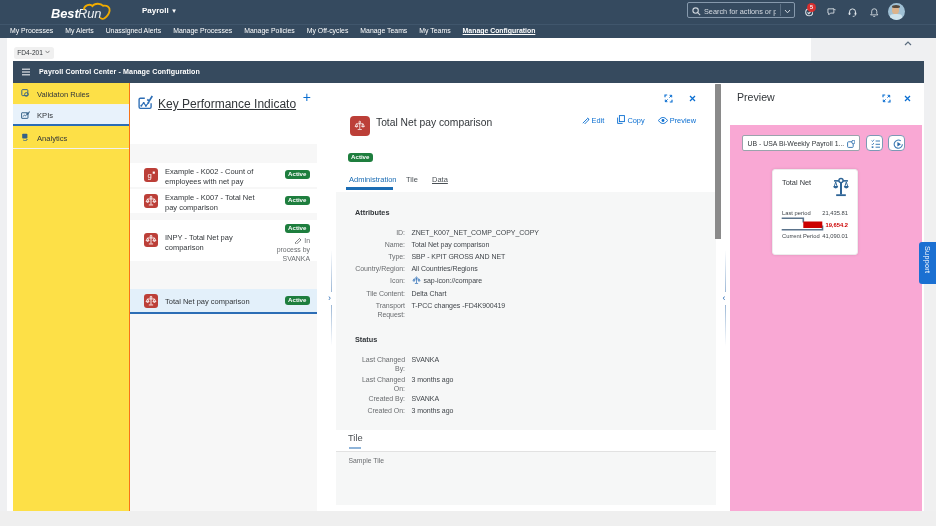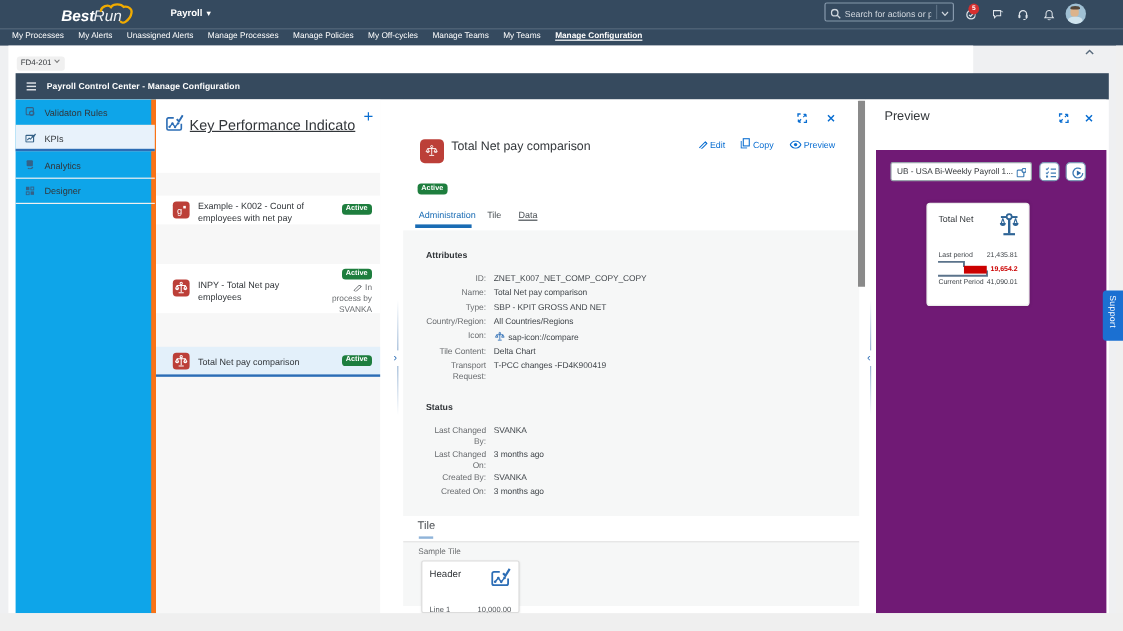--- a/index.html
+++ b/index.html
@@ -18,21 +18,21 @@
 
   #fd4 { left:6.5px; top:8.5px; width:40px; height:12px; background:#f0f0f0; border-radius:2.5px; font-size:6.6px; color:#32363a; line-height:12px; text-align:center; }
 
   #appbar { left:6px; top:23px; width:911px; height:22px; background:#364a5e; color:#fff; }
   #appbar .title { position:absolute; left:26px; top:7px; font-size:7.1px; font-weight:bold; letter-spacing:0.1px; }
 
   
   #cols { left:6px; top:45px; width:911px; height:428px; background:#fff; }
 
   
-  #side { left:0; top:0; width:117px; height:428px; background:#0ea5e9; border-right:4px solid #f97316; }
+  #side { left:0; top:0; width:117px; height:428px; background:#fde047; border-right:1px solid #f97316; }
   .srow { position:absolute; left:0; width:116px; height:21.5px; font-size:7.6px; color:#32363a; border-bottom:1px solid #f0f0f0; }
   .srow .txt { position:absolute; left:24px; top:6.5px; }
   .srow svg { position:absolute; left:7.5px; top:6px; }
   .srow.sel { background:#e8f2fb; border-bottom:2px solid #2c6db5; }
 
   
   #listp { left:117px; top:0; width:187px; height:428px; background:#f7f7f7; }
   #listhead { position:absolute; left:0; top:0; width:187px; height:61px; background:#fff; }
   #kpititle { position:absolute; left:28px; top:14px; font-size:12px; color:#32363a; white-space:nowrap; width:145px; overflow:hidden;text-decoration:underline; }
   #plus { position:absolute; right:6px; top:6px; color:#0a6ed1; font-size:14px; font-weight:400; }
@@ -61,21 +61,21 @@
   #graysec { position:absolute; left:0; top:109px; width:380px; height:238px; background:#f6f7f7; }
   .sech { font-weight:bold; font-size:7.3px; color:#32363a; position:absolute; left:19px; }
   .frow { position:absolute; left:0; font-size:7px; width:380px; letter-spacing:-0.05px; }
   .frow .l { position:absolute; left:0; width:69px; text-align:right; color:#6a6d70; line-height:9px; }
   .frow .v { position:absolute; left:75.5px; color:#41464b; white-space:nowrap; line-height:9px; }
   #tilesec { position:absolute; left:0; top:347px; width:380px; height:81px; background:#fff; }
 
   
   #prev { left:717px; top:0; width:192px; height:428px; background:#fff; }
   #prevtitle { position:absolute; left:7px; top:8px; font-size:10.6px; color:#32363a; }
-  #prevbody { position:absolute; left:0; top:42px; width:192px; height:386px; background:#701a75; }
+  #prevbody { position:absolute; left:0; top:42px; width:192px; height:386px; background:#f9a8d4; }
 
   
   #support { left:919px; top:242px; width:17px; height:42px; background:#1b70d2; border-radius:3px 0 0 3px; }
   #support span { position:absolute; left:4px; top:4px; color:#fff; font-size:7.2px; writing-mode:vertical-rl; letter-spacing:0.3px; }
 
   #rscroll { left:929.5px; top:38px; width:6.5px; height:488px; background:#f0f0f0; }
   #botstrip { left:0; top:511px; width:936px; height:15px; background:#efefef; }
 </style>
 </head>
 <body>
@@ -166,29 +166,20 @@
         <span class="txt">Analytics</span>
       </div>
       <div class="srow sel" style="top:21.5px;">
         <svg width="9" height="8" viewBox="0 0 11 10">
             <rect x="0.6" y="2.2" width="8" height="7" rx="0.5" fill="none" stroke="#346187" stroke-width="1.2"></rect>
             <path d="M2 7.2 l2-2 1.5 1 2.5-3" fill="none" stroke="#346187" stroke-width="1.1"></path>
             <path d="M6.8 2.8 l1.4 1.4 L10.6 0.6" fill="none" stroke="#346187" stroke-width="1.3"></path>
           </svg>
         <span class="txt">KPIs</span>
       </div>
-      <div class="srow" style="top:65.5px;">
-        <svg width="8" height="8" viewBox="0 0 10 10">
-            <rect x="0.8" y="0.8" width="3.6" height="3.6" fill="#346187"></rect>
-            <rect x="5.9" y="1.1" width="3" height="3" fill="none" stroke="#346187" stroke-width="1"></rect>
-            <rect x="1.1" y="6.1" width="3" height="3" fill="none" stroke="#346187" stroke-width="1"></rect>
-            <rect x="5.6" y="5.6" width="3.6" height="3.6" fill="#346187"></rect>
-          </svg>
-        <span class="txt">Designer</span>
-      </div>
     </div>
 
     <div id="listp" class="abs">
       <div id="listhead">
         <svg class="abs" style="left:8px; top:12px;" width="15" height="15" viewBox="0 0 15 15">
             <path d="M6.8 3.2 H2.4 a1.3 1.3 0 0 0 -1.3 1.3 V12 a1.3 1.3 0 0 0 1.3 1.3 h9.4 a1.3 1.3 0 0 0 1.3 -1.3 V8.2" fill="none" stroke="#2c6db5" stroke-width="1.35"></path>
             <path d="M3.3 10.7 L5.7 7.9 L7.9 10.8 L10.4 7.8" fill="none" stroke="#2c6db5" stroke-width="1.1"></path>
             <circle cx="3.3" cy="10.7" r="1" fill="#2c6db5"></circle>
             <circle cx="5.7" cy="7.9" r="1" fill="#2c6db5"></circle>
             <circle cx="7.9" cy="10.8" r="1" fill="#2c6db5"></circle>
@@ -200,36 +191,52 @@
       </div>
 
       <div class="li" style="top:80px; height:24px;">
         <div class="ic">
             <svg style="position:absolute; left:1px; top:1px;" width="12" height="12" viewBox="0 0 14 14">
               <text x="3" y="10.5" font-size="9" fill="#fff" font-family="Liberation Sans">g</text>
               <rect x="9" y="3" width="2.5" height="2.5" fill="#fff"></rect>
             </svg>
           </div>
         <div class="t" style="width:96px;">Example - K002 - Count of employees with net pay</div>
+        <span class="badge bd">Active</span>
+      </div>
+      <div class="li" style="top:106px; height:24px;">
+        <div class="ic">
+            <svg style="position:absolute; left:1px; top:1px;" width="12" height="12" viewBox="0 0 14 14">
+              <g stroke="#fff" fill="none" stroke-width="1">
+                <circle cx="7" cy="2.6" r="1.1"></circle>
+                <path d="M7 3.7 V11"></path>
+                <path d="M3 4.6 H11"></path>
+                <path d="M3 4.6 l-1.6 3.2 M3 4.6 l1.6 3.2 M1.4 7.8 h3.2 M1.6 7.8 a1.7 1.7 0 0 0 2.9 0"></path>
+                <path d="M11 4.6 l-1.6 3.2 M11 4.6 l1.6 3.2 M9.4 7.8 h3.2 M9.5 7.8 a1.7 1.7 0 0 0 2.9 0"></path>
+                <path d="M4.5 11.6 h5"></path>
+              </g>
+            </svg>
+          </div>
+        <div class="t" style="width:98px;">Example - K007 - Total Net pay comparison</div>
         <span class="badge bd">Active</span>
       </div>
       <div class="li" style="top:137px; height:41px;">
         <div class="ic" style="top:13px;">
             <svg style="position:absolute; left:1px; top:1px;" width="12" height="12" viewBox="0 0 14 14">
               <g stroke="#fff" fill="none" stroke-width="1">
                 <circle cx="7" cy="2.6" r="1.1"></circle>
                 <path d="M7 3.7 V11"></path>
                 <path d="M3 4.6 H11"></path>
                 <path d="M3 4.6 l-1.6 3.2 M3 4.6 l1.6 3.2 M1.4 7.8 h3.2 M1.6 7.8 a1.7 1.7 0 0 0 2.9 0"></path>
                 <path d="M11 4.6 l-1.6 3.2 M11 4.6 l1.6 3.2 M9.4 7.8 h3.2 M9.5 7.8 a1.7 1.7 0 0 0 2.9 0"></path>
                 <path d="M4.5 11.6 h5"></path>
               </g>
             </svg>
           </div>
-        <div class="t" style="top:12.5px; width:80px;">INPY - Total Net pay employees</div>
+        <div class="t" style="top:12.5px; width:80px;">INPY - Total Net pay comparison</div>
         <span class="badge bd" style="top:4px;">Active</span>
         <div style="position:absolute; right:7px; top:15.5px; width:60px; text-align:right; font-size:6.9px; color:#6a6d70; line-height:9px;"><svg width="8" height="7" viewBox="0 0 8 7" style="vertical-align:-1px;">
               <path d="M1 6 L5.5 1.5 L7 3 L2.5 7 z M5.5 1.5 l1.5 1.5" fill="none" stroke="#6a6d70" stroke-width="0.8"></path>
             </svg> In<br>process by<br>SVANKA</div>
       </div>
       <div class="li sel2" style="top:206px; height:24.5px;">
         <div class="ic">
             <svg style="position:absolute; left:1px; top:1px;" width="12" height="12" viewBox="0 0 14 14">
               <g stroke="#fff" fill="none" stroke-width="1">
                 <circle cx="7" cy="2.6" r="1.1"></circle>
@@ -349,34 +356,20 @@
             <span class="v">3 months ago</span>
           </div>
       </div>
 
       <div id="tilesec">
         <div style="position:absolute; left:0; top:22px; width:380px; height:53px; background:#f6f7f7;"></div>
         <div style="position:absolute; left:12px; top:3px; font-size:9.3px; color:#4a4e52;">Tile</div>
         <div style="position:absolute; left:12.5px; top:17px; width:12px; height:2px; background:#8fb4d9;"></div>
         <div style="position:absolute; left:0; top:20.5px; width:380px; height:1px; background:#e2e2e2;"></div>
         <div style="position:absolute; left:12.5px; top:27px; font-size:6.8px; color:#6a6d70;">Sample Tile</div>
-        <div style="position:absolute; left:15px; top:37px; width:82px; height:44px; background:#fff; border:1px solid #dcdcdc; border-radius:2px; box-shadow:0 1px 2px rgba(0,0,0,0.08);">
-          <div style="position:absolute; left:6px; top:5.5px; font-size:8px; color:#32363a;">Header</div>
-          <svg style="position:absolute; left:57px; top:4.5px;" width="16.5" height="16.5" viewBox="0 0 15 15">
-              <path d="M6.8 3.2 H2.4 a1.3 1.3 0 0 0 -1.3 1.3 V12 a1.3 1.3 0 0 0 1.3 1.3 h9.4 a1.3 1.3 0 0 0 1.3 -1.3 V8.2" fill="none" stroke="#2c6db5" stroke-width="1.35"></path>
-              <path d="M3.3 10.7 L5.7 7.9 L7.9 10.8 L10.4 7.8" fill="none" stroke="#2c6db5" stroke-width="1.1"></path>
-              <circle cx="3.3" cy="10.7" r="1" fill="#2c6db5"></circle>
-              <circle cx="5.7" cy="7.9" r="1" fill="#2c6db5"></circle>
-              <circle cx="7.9" cy="10.8" r="1" fill="#2c6db5"></circle>
-              <circle cx="10.4" cy="7.8" r="1" fill="#2c6db5"></circle>
-              <path d="M9.3 4.3 l1.8 1.9 L14.3 1" fill="none" stroke="#2c6db5" stroke-width="1.7"></path>
-            </svg>
-          <div style="position:absolute; left:6px; top:36.5px; font-size:6.3px; color:#515559;">Line 1</div>
-          <div style="position:absolute; right:6px; top:36.5px; font-size:6.3px; color:#515559;">10,000.00</div>
-        </div>
       </div>
 
       <div style="position:absolute; left:379px; top:0.5px; width:5.5px; height:155px; background:#8a8a8a; border-radius:0.5px;"></div>
     </div>
 
     <div class="split abs" style="left:708px; top:0; height:428px; width:9px;">
       <div class="sline slA" style="left:3.5px; top:167px; height:42px;"></div>
       <div class="sline slB" style="left:3.5px; top:222px; height:41px;"></div>
       <div class="schev" style="left:1.5px; top:209px;">‹</div>
     </div>

